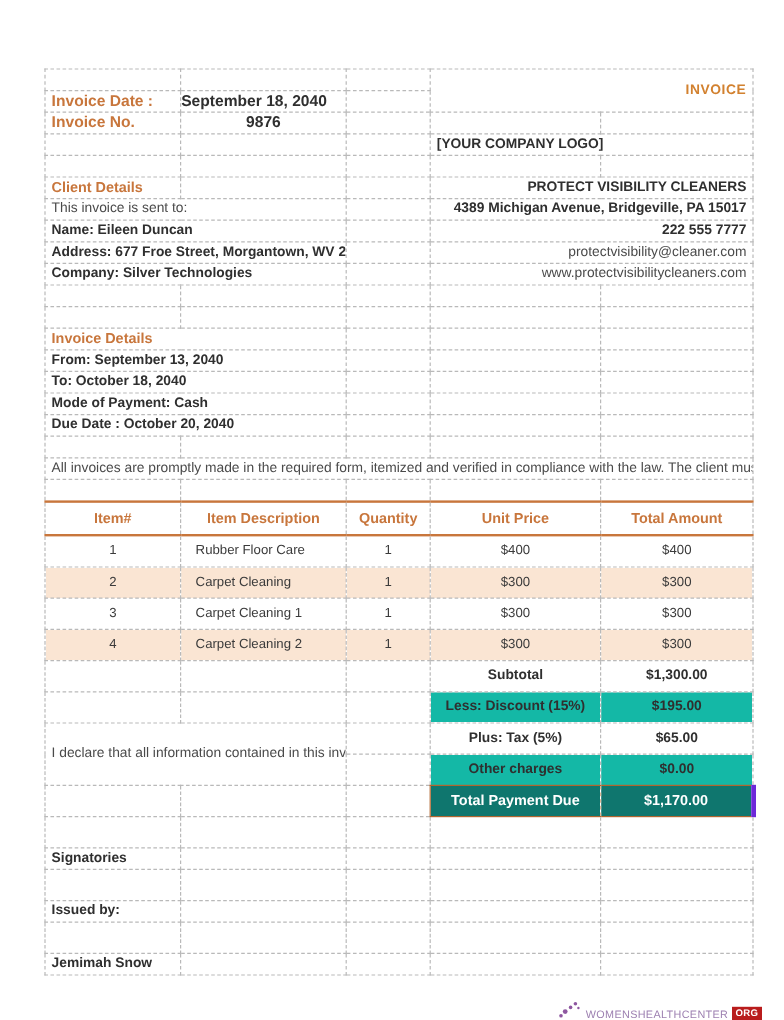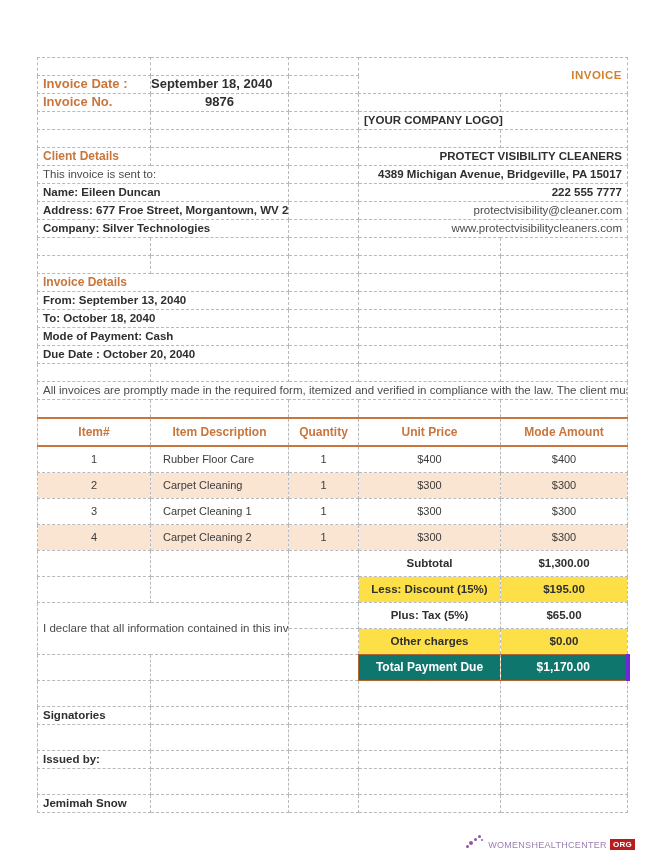--- a/index.html
+++ b/index.html
@@ -119,21 +119,21 @@
     color: #3b3b3b;
   }
   .item-row td.desc { text-align: left; padding-left: 12px; margin-top: 31px; }
   .item-row td.num  { text-align: center; }
   .shaded td { background: #fae5d3; }
 
   
   .tot-row td { height: 25px; font-size: 11.5px; }
   .tot-label { font-weight: bold; color: #2f2f2f; text-align: center; }
   .tot-value { font-weight: bold; color: #2f2f2f; text-align: center; }
-  .tot-shaded { background: #fde047; }
+  .tot-shaded { background: #14b8a6; }
   .tot-final td {
     background: #0f766e;
     color: #ffffff;
     font-weight: bold;
     font-size: 12px;
     text-align: center;
     border-top: 1px solid #b0652f;
     border-bottom: 1px solid #b0652f;
   }
   .tot-final td.l { border-left: 1px solid #b0652f; border-right: 1px dashed #e0b795; }
@@ -322,21 +322,21 @@
       <td></td>
       <td></td>
       <td></td>
     </tr>
 
     <tr class="items-head">
       <td>Item#</td>
       <td>Item Description</td>
       <td>Quantity</td>
       <td>Unit Price</td>
-      <td>Mode Amount</td>
+      <td>Total Amount</td>
     </tr>
 
     <tr class="item-row">
       <td class="num">1</td>
       <td class="desc">Rubber Floor Care</td>
       <td class="num">1</td>
       <td class="num">$400</td>
       <td class="num">$400</td>
     </tr>
     <tr class="item-row shaded">

